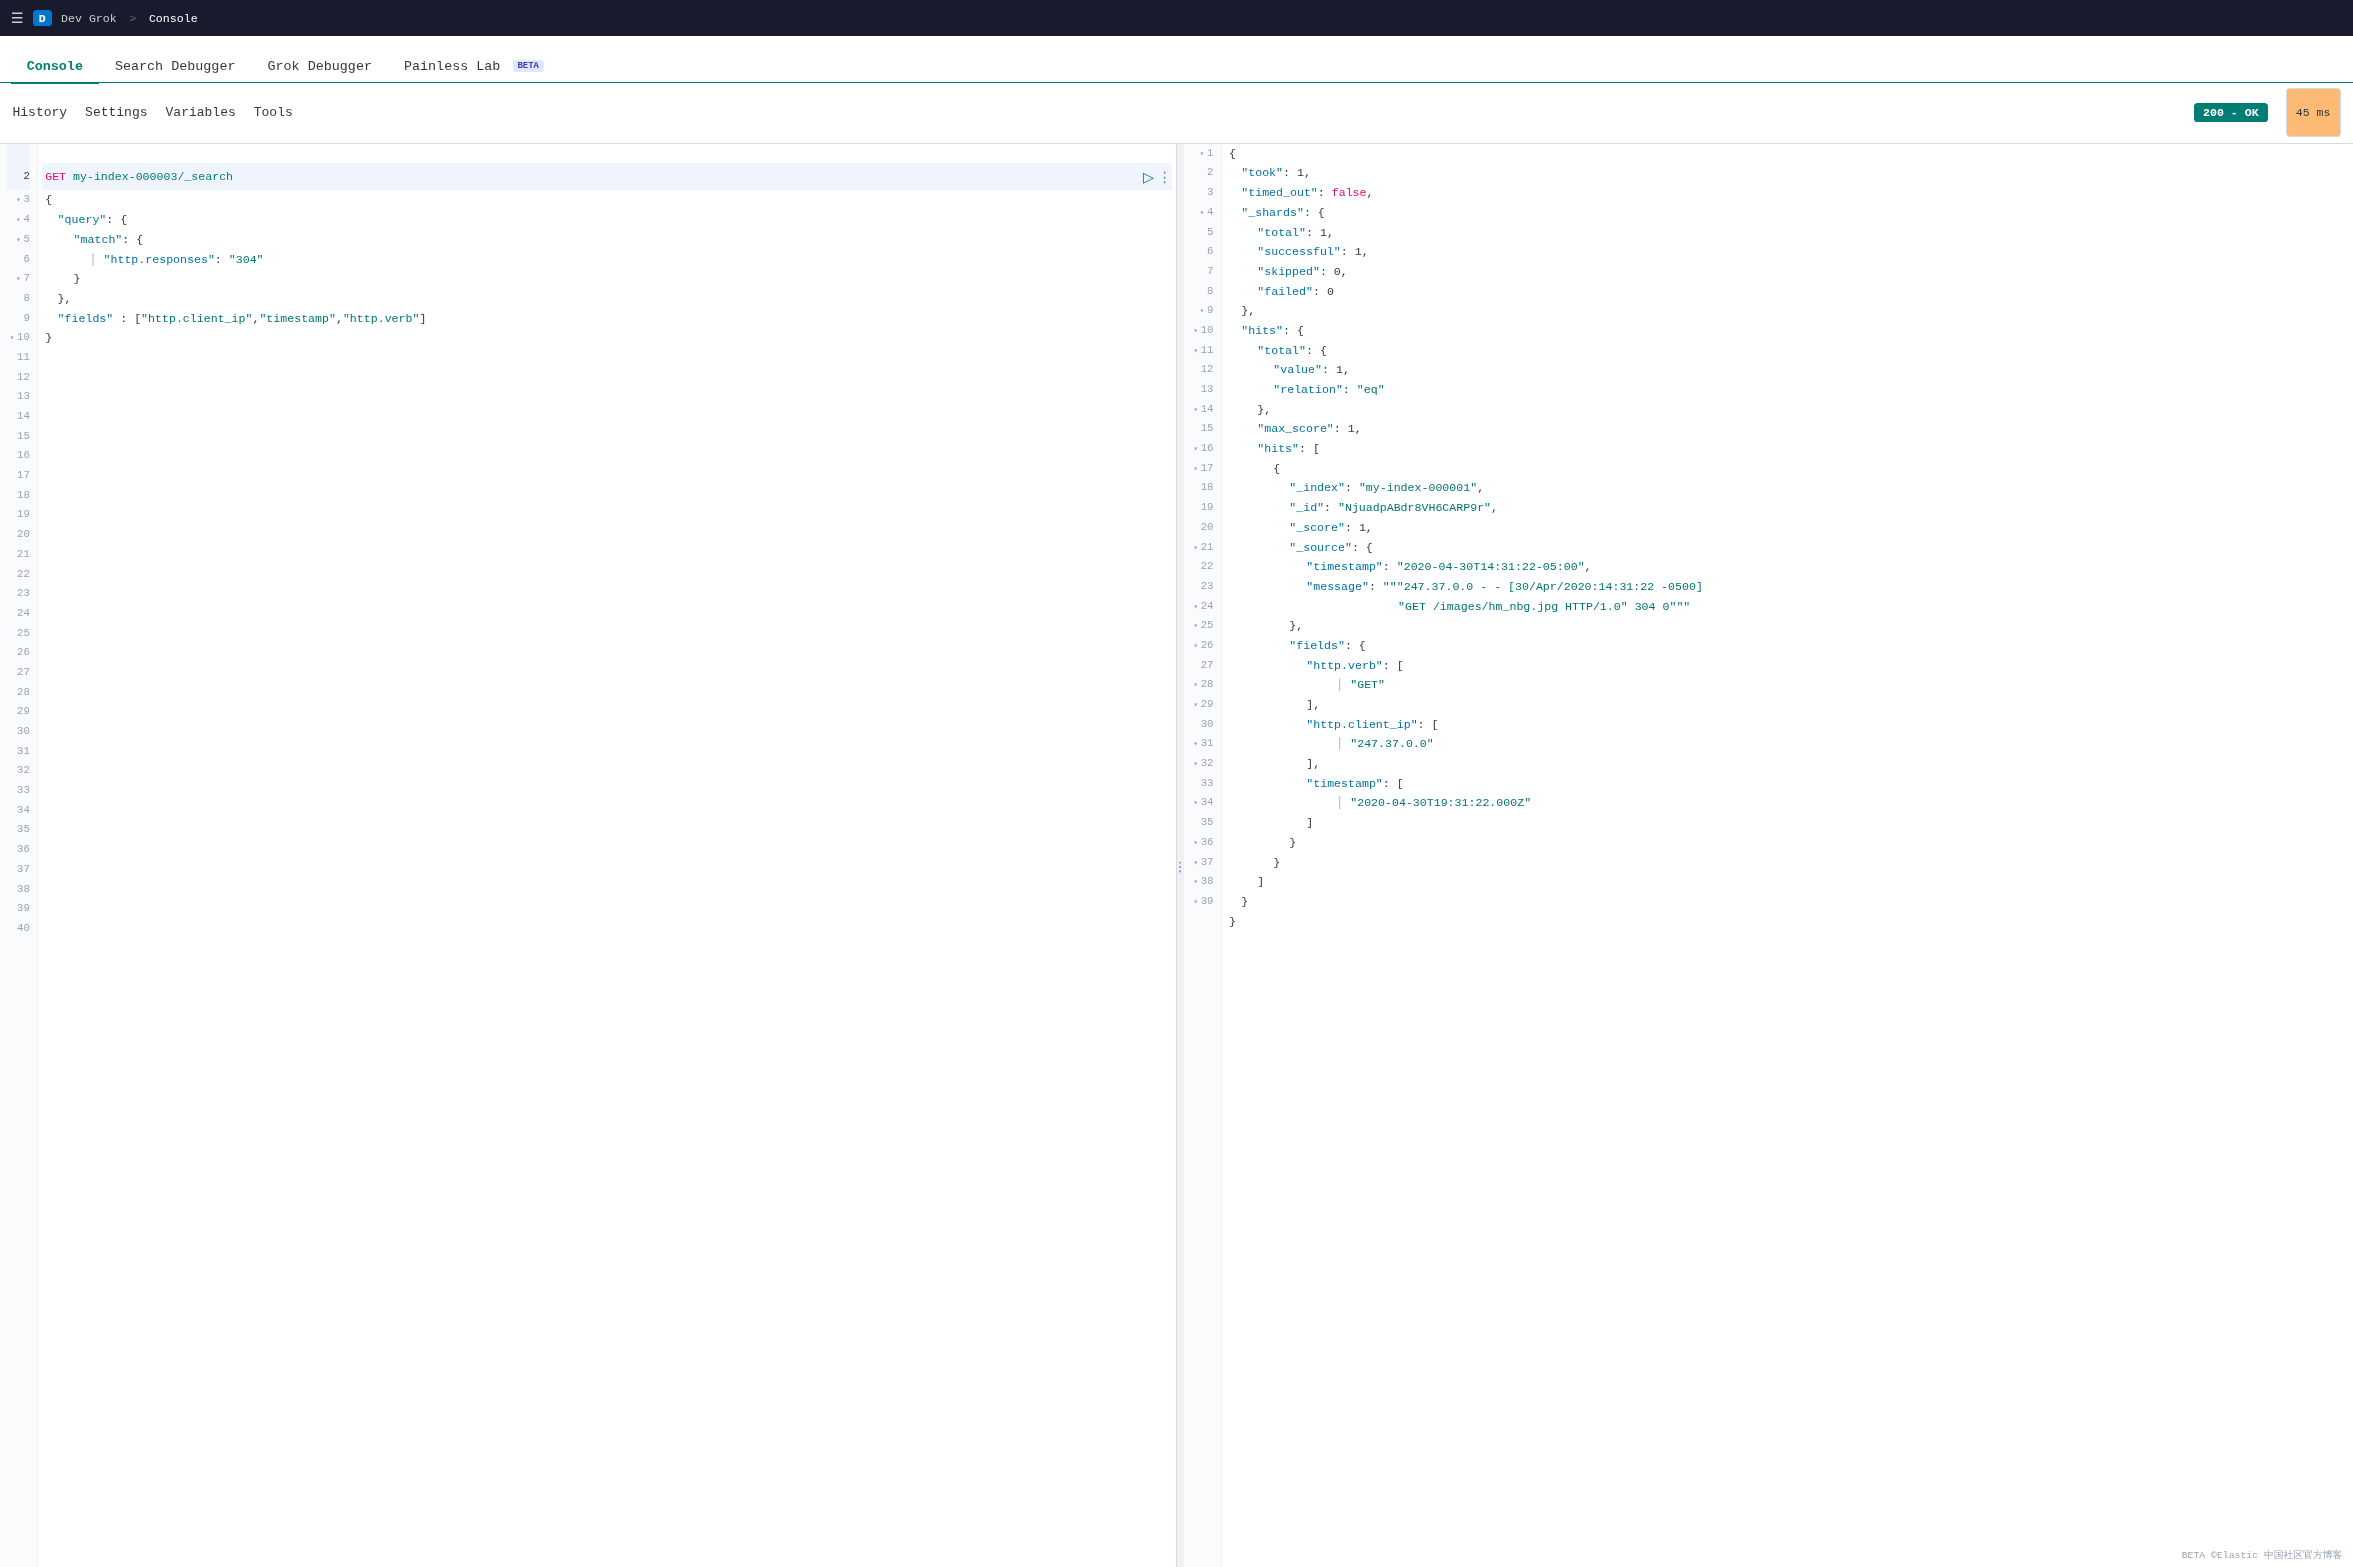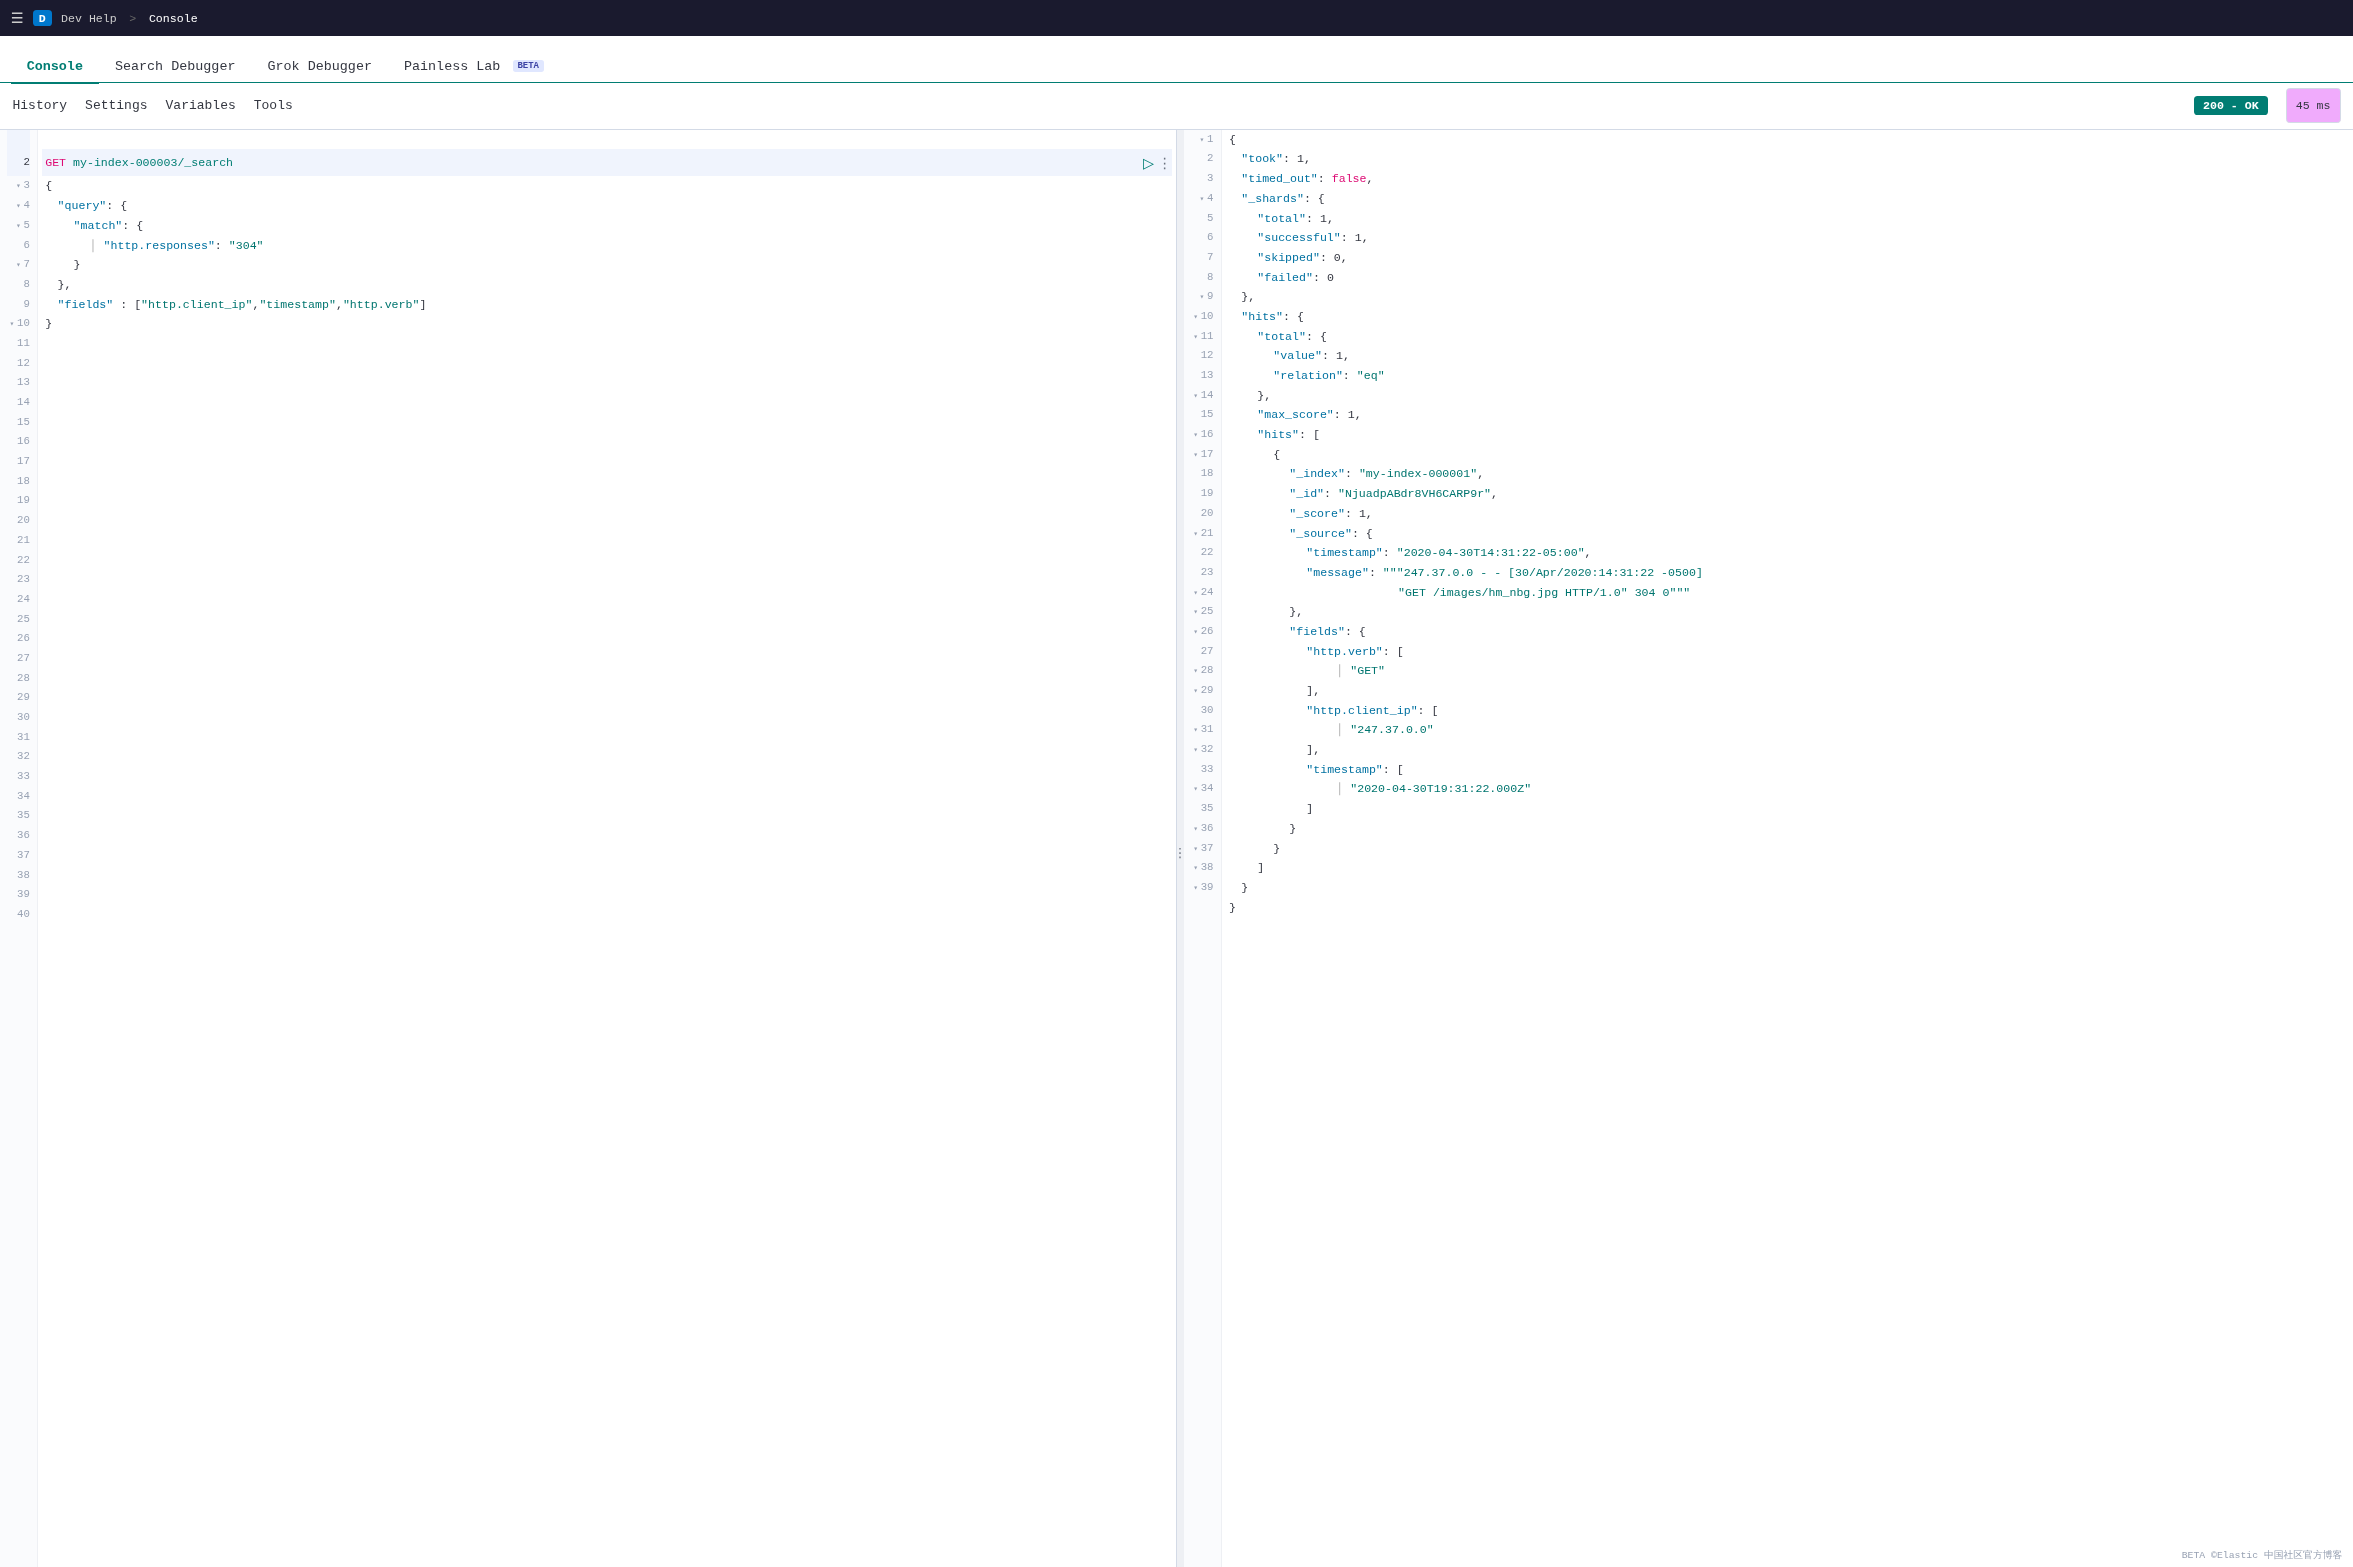--- a/index.html
+++ b/index.html
@@ -98,23 +98,23 @@
     .status-badge {
       background: #017d73;
       color: #fff;
       padding: 3px 9px;
       border-radius: 3.6px;
       font-size: 11.6px;
       font-weight: 600;
       margin-left: auto;
     }
     .time-badge {
-      background: #f0abfc;
+      background: #fdba74;
       border: 0.9px solid #d3dae6;
-      padding: 10px 9px;
+      padding: 17px 9px;
       border-radius: 3.6px;
       font-size: 11.6px;
       color: #343741;
     }
 
     
     .main-content {
       display: flex;
       height: calc(100vh - 36px - 47px - 38px);
       overflow: hidden;
@@ -242,21 +242,21 @@
       font-size: 9.8px;
       color: #98a2b3;
     }
   </style>
 </head>
 <body>
 
 <div class="top-bar">
   <span class="hamburger-icon">☰</span>
   <span class="dev-badge">D</span>
-  <span class="breadcrumb-item">Dev Help</span>
+  <span class="breadcrumb-item">Dev Grok</span>
   <span class="breadcrumb-sep">&gt;</span>
   <span class="breadcrumb-active">Console</span>
 </div>
 
 <div class="tab-bar">
   <div class="tab active">Console</div>
   <div class="tab">Search Debugger</div>
   <div class="tab">Grok Debugger</div>
   <div class="tab">Painless Lab <span class="beta-badge">BETA</span></div>
 </div>

